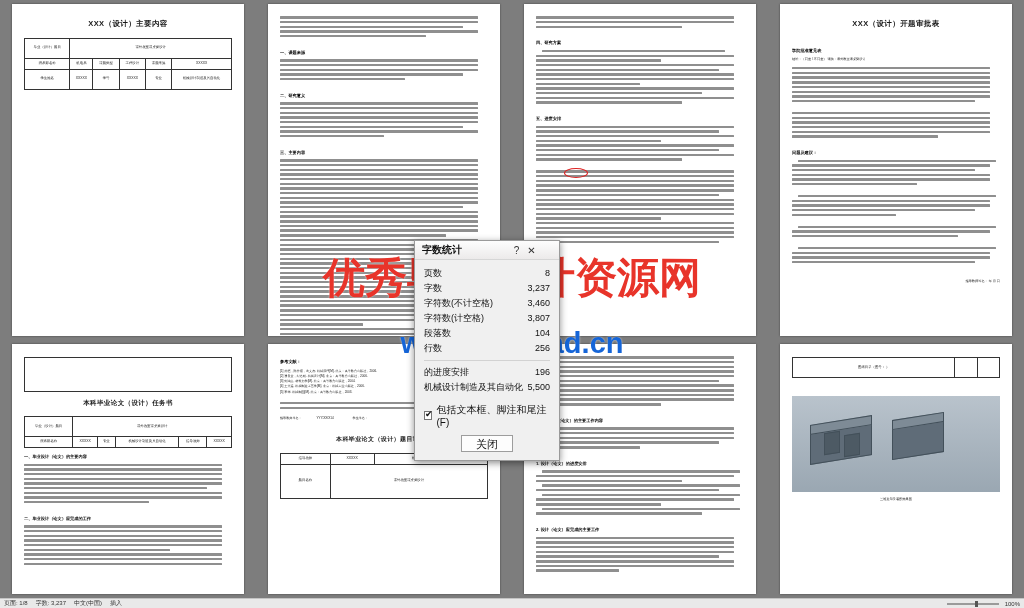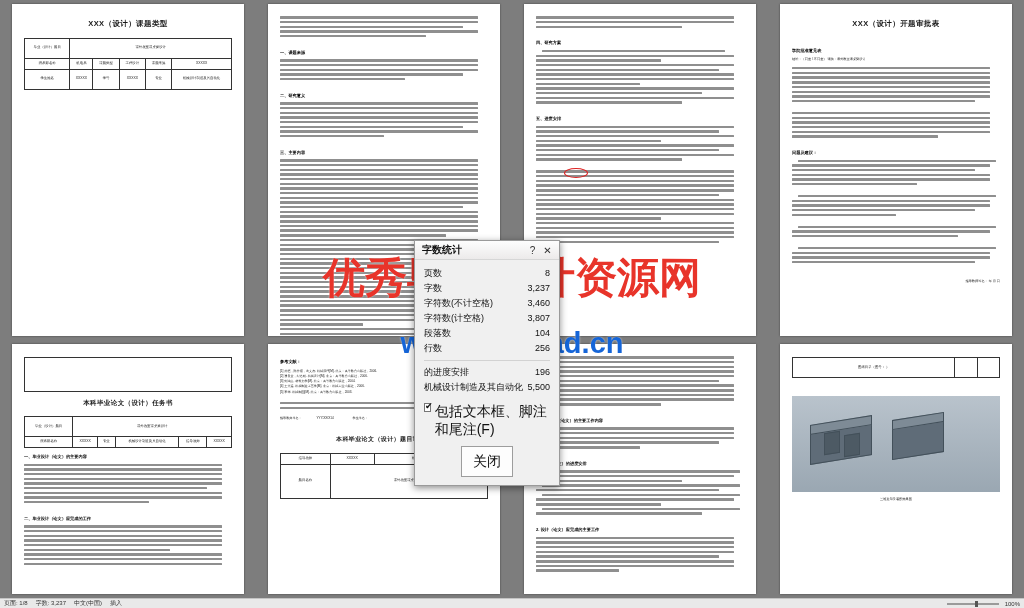--- a/index.html
+++ b/index.html
@@ -133,55 +133,55 @@
     border: 1px solid #9a9a9a;
     box-shadow: 0 2px 7px rgba(0,0,0,.45);
     font-size: 9px;
     color: #111;
   }
   #dialog-titlebar {
     height: 19px;
     background: linear-gradient(#fdfdfd, #eceaea);
     border-bottom: 1px solid #d6d6d6;
     display: flex; align-items: center;
-    padding: 0 4px 0 7px;
+    padding: 0 20px 0 7px;
   }
   #dialog-title { font-size: 10px; font-weight: bold; flex: 1; }
   .tb-btn {
     width: 15px; height: 15px; line-height: 15px; text-align: center;
     font-size: 10px; color: #333; cursor: default;
   }
   #dialog-body { padding: 6px 9px 4px 9px; }
   .dlg-row {
     display: flex; justify-content: space-between;
     font-size: 9px; line-height: 15px;
   }
   .dlg-row .k { color: #111; }
   .dlg-row .v { color: #111; }
   .dlg-sep { height: 1px; background: #d2d2d2; margin: 4px 0; }
   #dialog-check {
-    display: flex; gap: 4px;
-    padding: 4px 9px 2px 9px; font-size: 14px;
+    display: flex; align-items: center; gap: 4px;
+    padding: 4px 9px 2px 9px; font-size: 10px;
   }
   #dialog-check .box {
     width: 9px; height: 9px; border: 1px solid #767676; background: #fff;
     position: relative;
   }
   #dialog-check .box::after {
     content: "✔"; position: absolute; left: 0px; top: -3px;
     font-size: 9px; color: #111;
   }
   #dialog-footer {
     padding: 5px 9px 8px 9px; display: flex; justify-content: center;
   }
   #dialog-close-button {
-    width: 52px; height: 31px;
+    width: 52px; height: 17px;
     background: #fdfdfd;
     border: 1px solid #9d9d9d;
-    font-size: 14px;
+    font-size: 11px;
     font-family: "Liberation Sans", sans-serif;
     color: #111;
   }
 
   
   #taskbar {
     position: absolute; left: 0; bottom: 0; width: 1024px; height: 10px;
     background: #e9e9e9;
     border-top: 1px solid #c4c4c4;
     font-size: 6px;
@@ -198,21 +198,21 @@
     width: 3px; height: 6px; background: #555;
   }
 </style>
 </head>
 <body>
 
 <div id="pages">
 
   <div class="page-cell">
     <div class="page tall">
-      <div class="doc-title">XXX（设计）课题类型</div>
+      <div class="doc-title">XXX（设计）主要内容</div>
       <table class="form">
         <tbody>
             <tr>
           <td class="tall">毕业（设计）题目</td>
           <td class="tall" colspan="5">课外教室课桌凳设计</td>
         </tr>
         <tr>
           <td>院系部名称</td>
           <td>机电系</td>
           <td>课题类型</td>

